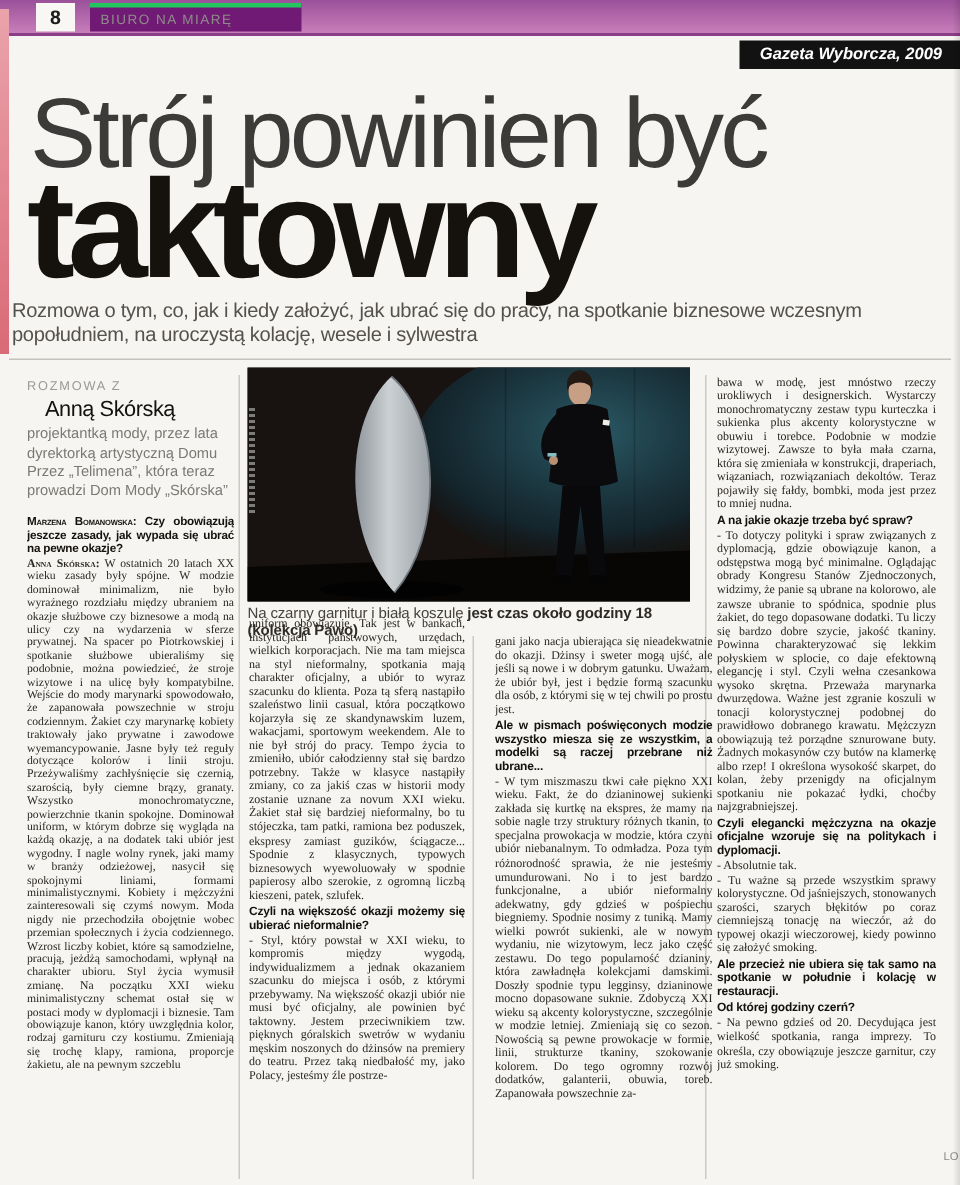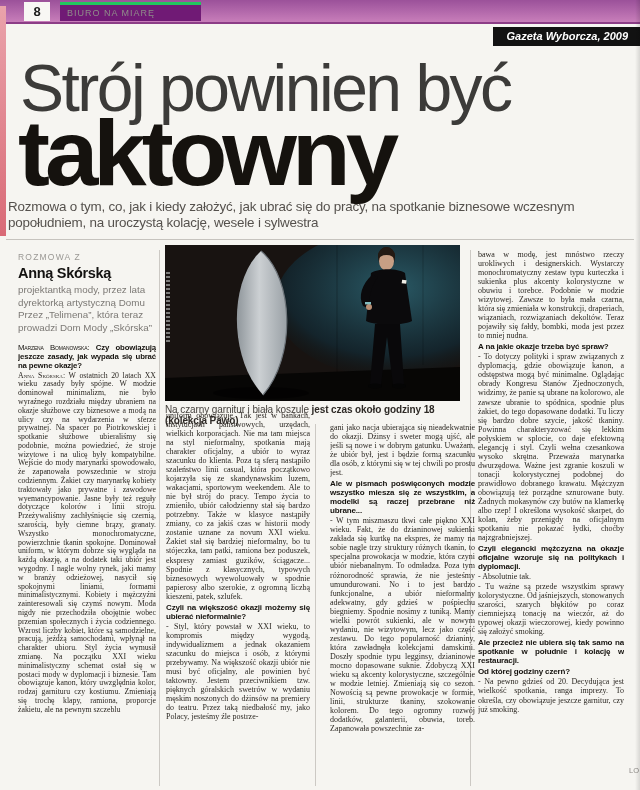--- a/index.html
+++ b/index.html
@@ -31,29 +31,29 @@
   #vr1{left:159px;top:250px;height:536px;}
   #vr2{left:315px;top:424px;height:362px;}
   #vr3{left:470px;top:250px;height:536px;}
   .col{position:absolute;overflow:hidden;}
   #col1{left:18px;top:250px;width:138px;height:537px;}
   #col2{left:166px;top:411px;width:144px;height:364px;}
   #col3{left:330px;top:423px;width:145px;height:364px;}
   #col4{left:478px;top:250px;width:146px;height:537px;}
   
   #kicker{font-size:8.5px;letter-spacing:1.2px;color:#9a9894;margin:2px 0 3px;}
-  #guest-name{font-size:14.5px;font-weight:bold;color:#131210;letter-spacing:-.3px;margin:0 0 3px;}
+  #guest-name{font-size:14.5px;font-weight:normal;color:#131210;letter-spacing:-.3px;margin:0 12px 3px;}
   #guest-bio{font-size:9.8px;line-height:1.28;color:#7c7975;margin:0 0 10px;}
   
   .para{margin:0 0 1px;text-align:justify;font-family:"Liberation Serif",serif;
         font-size:8px;line-height:1.13;color:#2b2722;hyphens:auto;}
   #col1 .para{font-size:7.8px;}
   .para.q{font-family:"Liberation Sans",sans-serif;font-weight:bold;color:#15120e;
           letter-spacing:-.15px;margin:2px 0 1px;}
-  .speaker{font-variant:small-caps;font-weight:normal;}
+  .speaker{font-variant:small-caps;font-weight:bold;}
   
   #photo{position:absolute;left:165px;top:245px;width:295px;height:156px;background:#14100e;}
   #photo svg{display:block;}
   #photo-credit{position:absolute;left:166px;top:272px;width:4px;height:70px;opacity:.55;
       background:repeating-linear-gradient(#cfd3d1 0 2px,transparent 2px 4px);}
   #caption{position:absolute;left:165px;top:404px;width:295px;
            font-size:10px;color:#46423e;letter-spacing:-.1px;}
   #caption b{font-weight:bold;color:#2e2a26;}
   #corner-mark{position:absolute;left:629px;top:766px;font-size:7.5px;color:#8d8a86;}
   #scan-edge{position:absolute;right:0;top:0;width:5px;height:790px;

